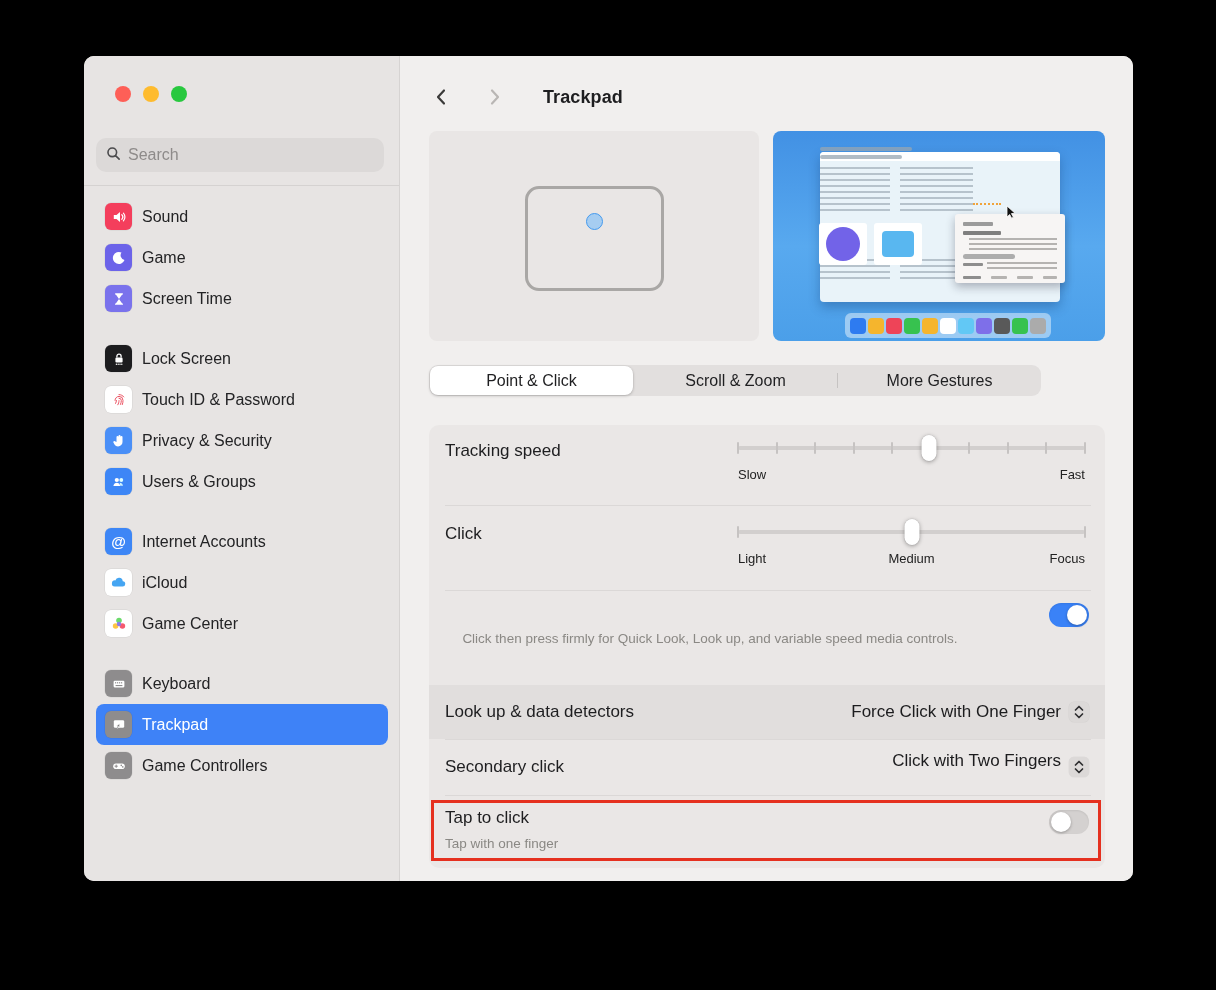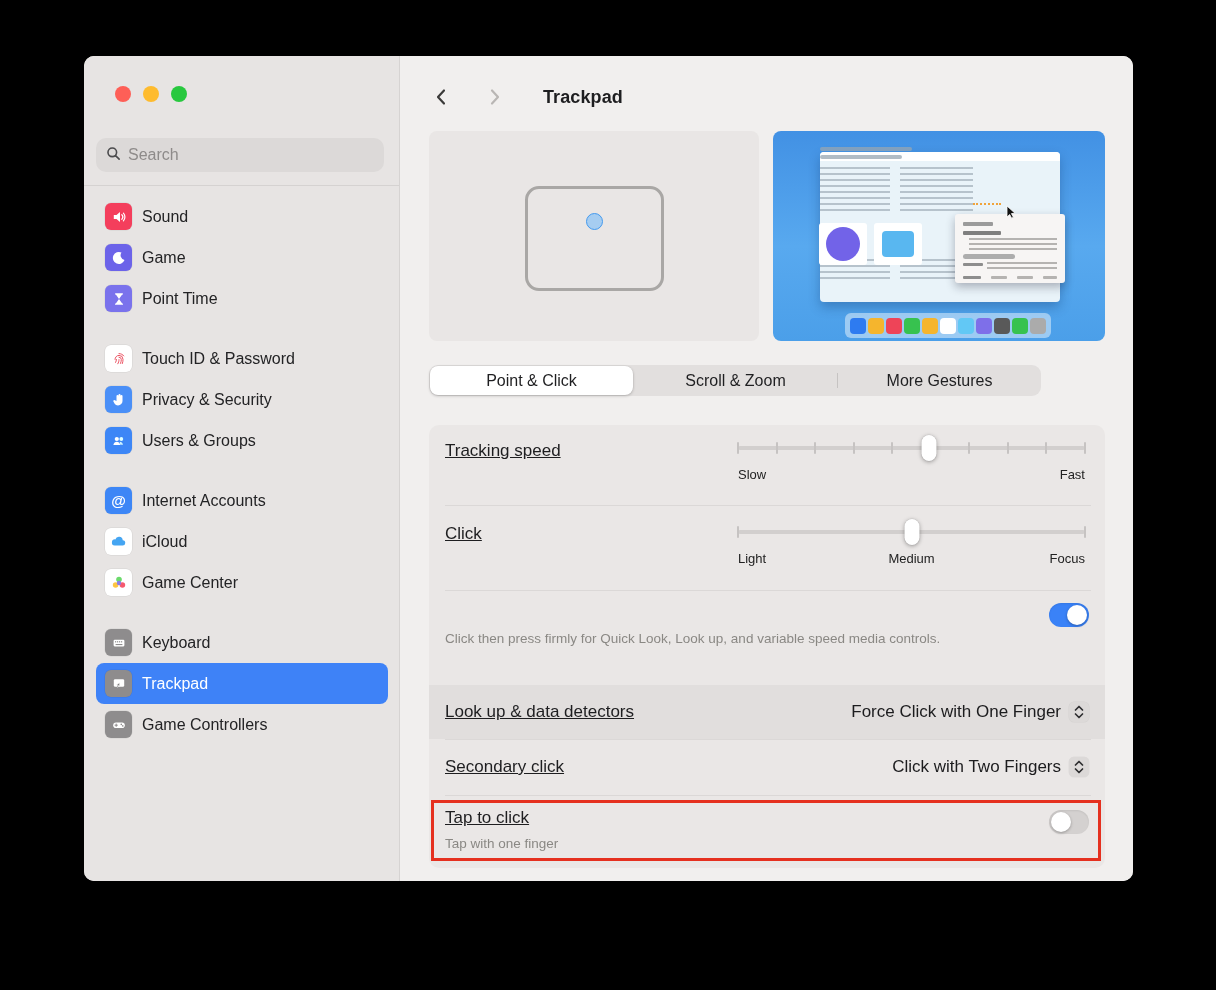--- a/index.html
+++ b/index.html
@@ -78,22 +78,22 @@
   .segment { flex:1; display:flex; align-items:center; justify-content:center; font-size:16px; color:#1f1f21;
              border-radius:8px; position:relative; }
   .segment.selected { background:#fff; box-shadow:0 1px 3px rgba(0,0,0,.22), 0 0 0 .5px rgba(0,0,0,.04); margin:1px; }
   .seg-div { width:1px; height:15px; background:#c6c3c2; align-self:center; }
 
   
   .group { position:absolute; left:29px; top:369px; width:676px; height:443px;
            background:#eae7e6; border-radius:10px; }
   .row { position:absolute; left:0; width:100%; }
   .row-sep { position:absolute; left:16px; right:14px; height:1px; background:#dbd8d7; }
-  .row-label { position:absolute; left:16px; font-size:17px; color:#1e1e20;text-decoration:underline; }
-  .row-sub { position:absolute; left:16px; font-size:13.5px; color:#8a8884; line-height:21px; }
+  .row-label { position:absolute; left:16px; font-size:17px; color:#1e1e20; }
+  .row-sub { position:absolute; left:16px; font-size:13.5px; color:#8a8884; line-height:21px;text-align:center; }
 
   .slider { position:absolute; left:309px; width:347px; height:26px; }
   .slider .track { position:absolute; left:0; right:0; top:11px; height:4px; background:#d2cfce; border-radius:2px; }
   .slider .tick { position:absolute; top:7px; width:2px; height:12px; background:#c6c3c2; border-radius:1px; transform:translateX(-1px); }
   .slider .thumb { position:absolute; top:0; width:15px; height:26px; background:#fff; border-radius:7.5px;
                    transform:translateX(-50%); box-shadow:0 1px 4px rgba(0,0,0,.35), 0 0 0 .5px rgba(0,0,0,.06); }
   .slider-caps { position:absolute; left:309px; width:347px; font-size:13px; color:#222; }
   .slider-caps .cap-l { position:absolute; left:0; } .slider-caps .cap-m { position:absolute; left:50%; transform:translateX(-50%); }
   .slider-caps .cap-r { position:absolute; right:0; }
 
@@ -153,25 +153,40 @@
         <span class="nav-label">Game</span>
       </div>
       <div class="nav-item">
         <span class="app-icon" style="background-color: rgb(122, 114, 236);">
           <svg width="16" height="16" viewBox="0 0 16 16">
               <path d="M4.5 3h7L8 8 4.5 3zm0 10L8 8l3.5 5h-7z" fill="#fff"></path>
               <rect x="4" y="2.2" width="8" height="1.3" rx=".6" fill="#fff"></rect>
               <rect x="4" y="12.5" width="8" height="1.3" rx=".6" fill="#fff"></rect>
             </svg>
         </span>
-        <span class="nav-label">Point Time</span>
+        <span class="nav-label">Screen Time</span>
       </div>
 
       <div class="nav-gap"></div>
 
+      <div class="nav-item">
+        <span class="app-icon" style="background-color: rgb(28, 28, 30);">
+          <svg width="16" height="16" viewBox="0 0 16 16">
+              <rect x="4.4" y="6.6" width="7.2" height="5" rx="1.1" fill="#fff"></rect>
+              <path d="M5.9 6.6V5.2a2.1 2.1 0 014.2 0v1.4" stroke="#fff" stroke-width="1.3" fill="none"></path>
+              <g fill="#fff">
+                <circle cx="5.4" cy="13.2" r=".7"></circle>
+                <circle cx="7.2" cy="13.2" r=".7"></circle>
+                <circle cx="9" cy="13.2" r=".7"></circle>
+                <circle cx="10.8" cy="13.2" r=".7"></circle>
+              </g>
+            </svg>
+        </span>
+        <span class="nav-label">Lock Screen</span>
+      </div>
       <div class="nav-item">
         <span class="app-icon" style="background-color: rgb(255, 255, 255);">
           <svg width="16" height="16" viewBox="0 0 16 16">
               <g stroke="#ec5565" fill="none" stroke-width="1" stroke-linecap="round">
                 <path d="M4 8.4A4 4 0 018 4.4a4 4 0 014 4c0 1.6-.2 3-.7 4.2"></path>
                 <path d="M8 6.2a2.3 2.3 0 012.3 2.3c0 1.4-.3 2.8-.8 3.9"></path>
                 <path d="M8 8.6c0 1.6-.4 3-1.2 4.2"></path>
                 <path d="M4.6 11.4c.5-.9.8-1.9.8-3"></path>
                 <path d="M8 2.6c2 0 3.7.9 4.8 2.3"></path>
               </g>
@@ -402,21 +417,21 @@
           <svg width="12" height="14" viewBox="0 0 12 14">
               <polyline points="2.5,5 6,1.5 9.5,5" fill="none" stroke="#2f2f31" stroke-width="1.7" stroke-linecap="round" stroke-linejoin="round"></polyline>
               <polyline points="2.5,9 6,12.5 9.5,9" fill="none" stroke="#2f2f31" stroke-width="1.7" stroke-linecap="round" stroke-linejoin="round"></polyline>
             </svg>
         </div>
       </div>
       <div class="row-sep" style="top:314px"></div>
 
       <div class="row" style="top:314px;height:56px">
         <span class="row-label" style="top:18px">Secondary click</span>
-        <span class="row-value" style="top:18px">Click with Two Fingers</span>
+        <span class="row-value" style="top:12px">Click with Two Fingers</span>
         <div class="stepper" style="top:18px">
           <svg width="12" height="14" viewBox="0 0 12 14">
               <polyline points="2.5,5 6,1.5 9.5,5" fill="none" stroke="#2f2f31" stroke-width="1.7" stroke-linecap="round" stroke-linejoin="round"></polyline>
               <polyline points="2.5,9 6,12.5 9.5,9" fill="none" stroke="#2f2f31" stroke-width="1.7" stroke-linecap="round" stroke-linejoin="round"></polyline>
             </svg>
         </div>
       </div>
       <div class="row-sep" style="top:370px"></div>
 
       <div class="row" style="top:370px;height:73px">

